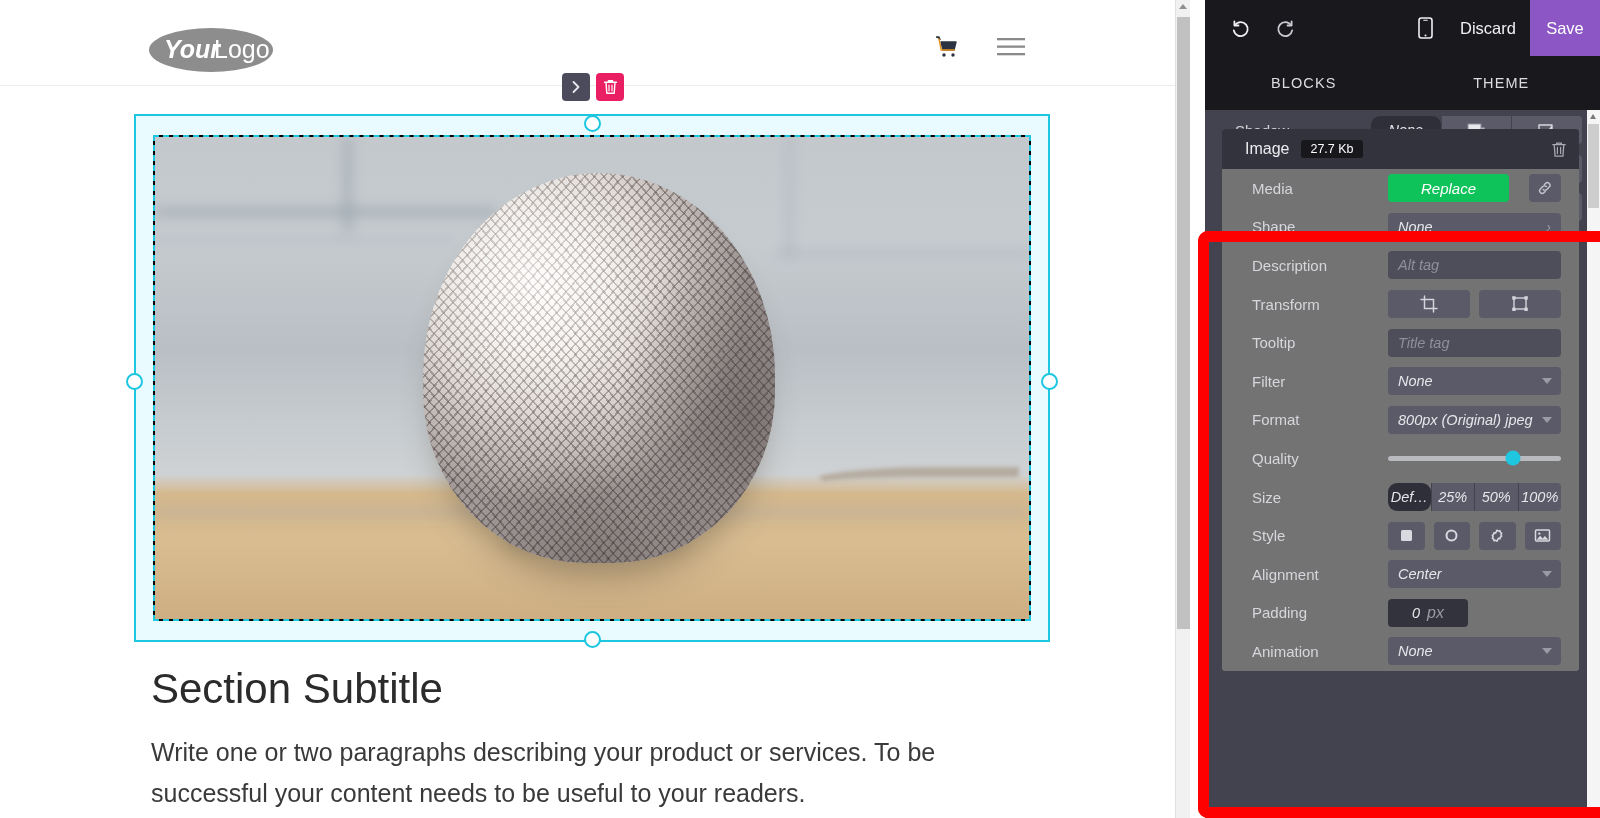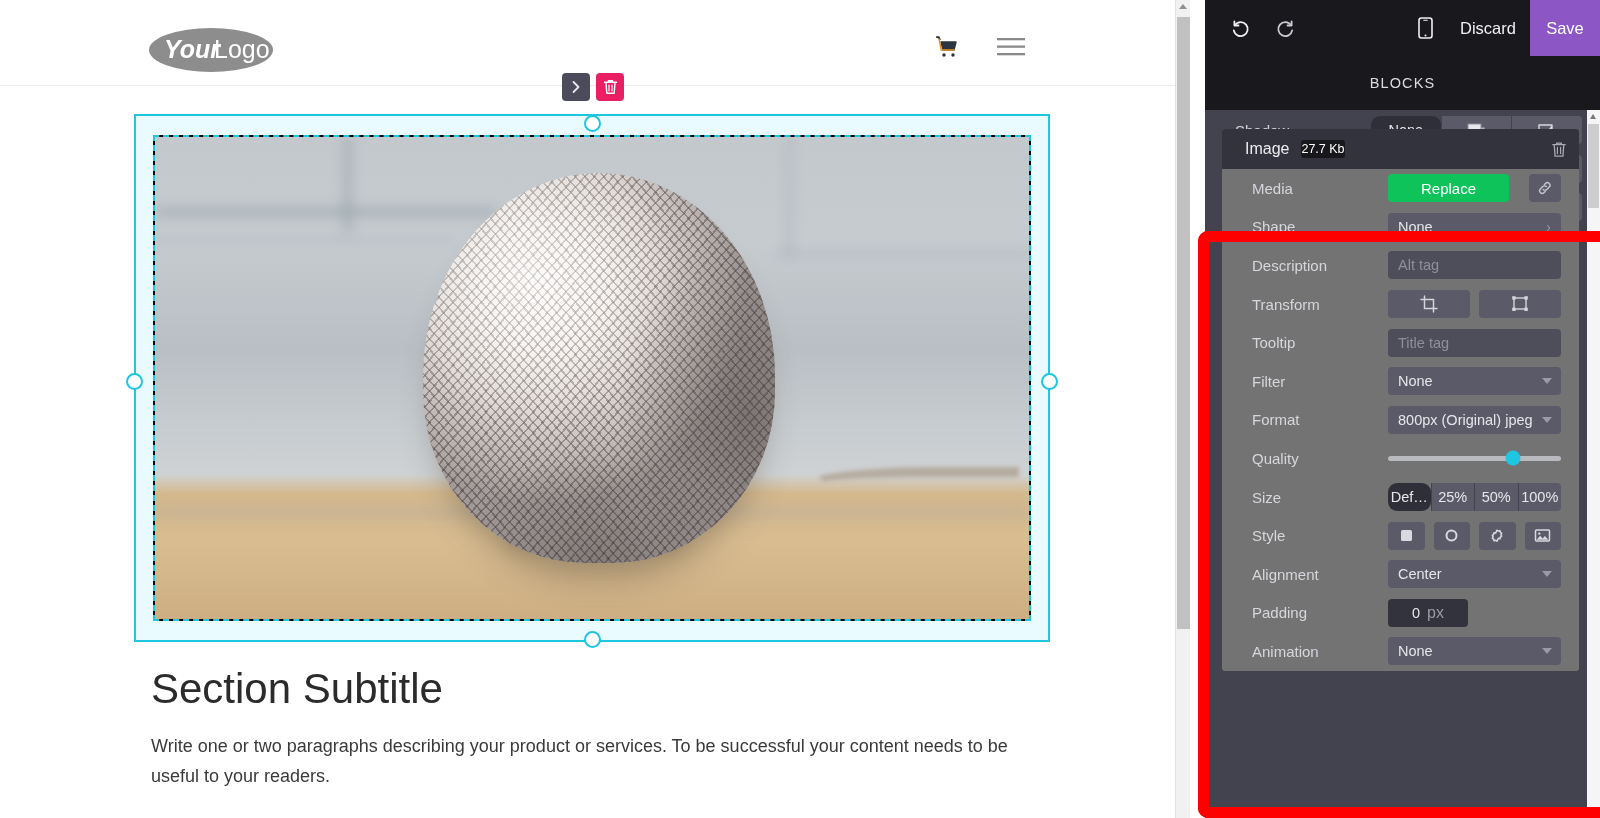--- a/index.html
+++ b/index.html
@@ -186,21 +186,21 @@
   .section-text { position: absolute; left: 151px; top: 664px; width: 900px; }
   .section-title {
     font-size: 42px;
     font-weight: 400;
     color: #2b2b2b;
     letter-spacing: 0px;
     line-height: 1.2;
   }
   .section-para {
     margin-top: 18px;
-    font-size: 18px;
+    font-size: 25px;
     line-height: 1.62;
     color: #3a3a3a;
     max-width: 880px;
   }
 
   
   .canvas-scrollbar {
     position: absolute;
     right: 0; top: 0;
     width: 15px; height: 818px;
@@ -301,21 +301,21 @@
     align-items: center;
     height: 38.6px;
     padding: 0 18px 0 30px;
   }
   .plabel {
     width: 136px;
     color: #d6d6dc;
     font-size: 15px;
     flex: none;
   }
-  .pctl { flex: 1; display: flex; gap: 20px; }
+  .pctl { flex: 1; display: flex; gap: 20px; font-style: italic; }
 
   .select {
     flex: 1;
     height: 28px;
     background: #5a5a68;
     border-radius: 4px;
     display: flex; align-items: center;
     padding: 0 10px;
     color: #e6e6ea;
     font-size: 14.5px;
@@ -450,21 +450,21 @@
     background: #33333d;
     display: flex; align-items: center;
     padding: 0 12px 0 23px;
   }
   .card-title { color: #ececf0; font-size: 16px; }
   .card-badge {
     margin-left: 12px;
     background: #17171c;
     color: #ffffff;
     font-size: 12.5px;
-    padding: 2px 0;
+    padding: 2px 9px;
     border-radius: 3px;
   }
   .card-trash { margin-left: auto; cursor: pointer; display:flex; }
 
   
   .redbox {
     position: absolute;
     left: 1198px; top: 231px;
     width: 402px; height: 587px;
     border: 11px solid #ff0000;
@@ -597,20 +597,21 @@
           <rect x="5.2" y="2.8" width="4.6" height="1" rx="0.5" fill="#f0f0f2"></rect>
           <circle cx="7.5" cy="18.4" r="1" fill="#f0f0f2"></circle>
         </svg>
       </div>
       <div class="discard-btn">Discard</div>
       <div class="save-btn">Save</div>
     </div>
 
     <div class="editor-tabs">
       <div class="etab">BLOCKS</div>
+      <div class="etab">THEME</div>
     </div>
 
     <div class="panel-body">
 
       <div class="top-rows">
 
         <div class="prow">
           <div class="plabel">Shadow</div>
           <div class="pctl">
             <div class="seg">

